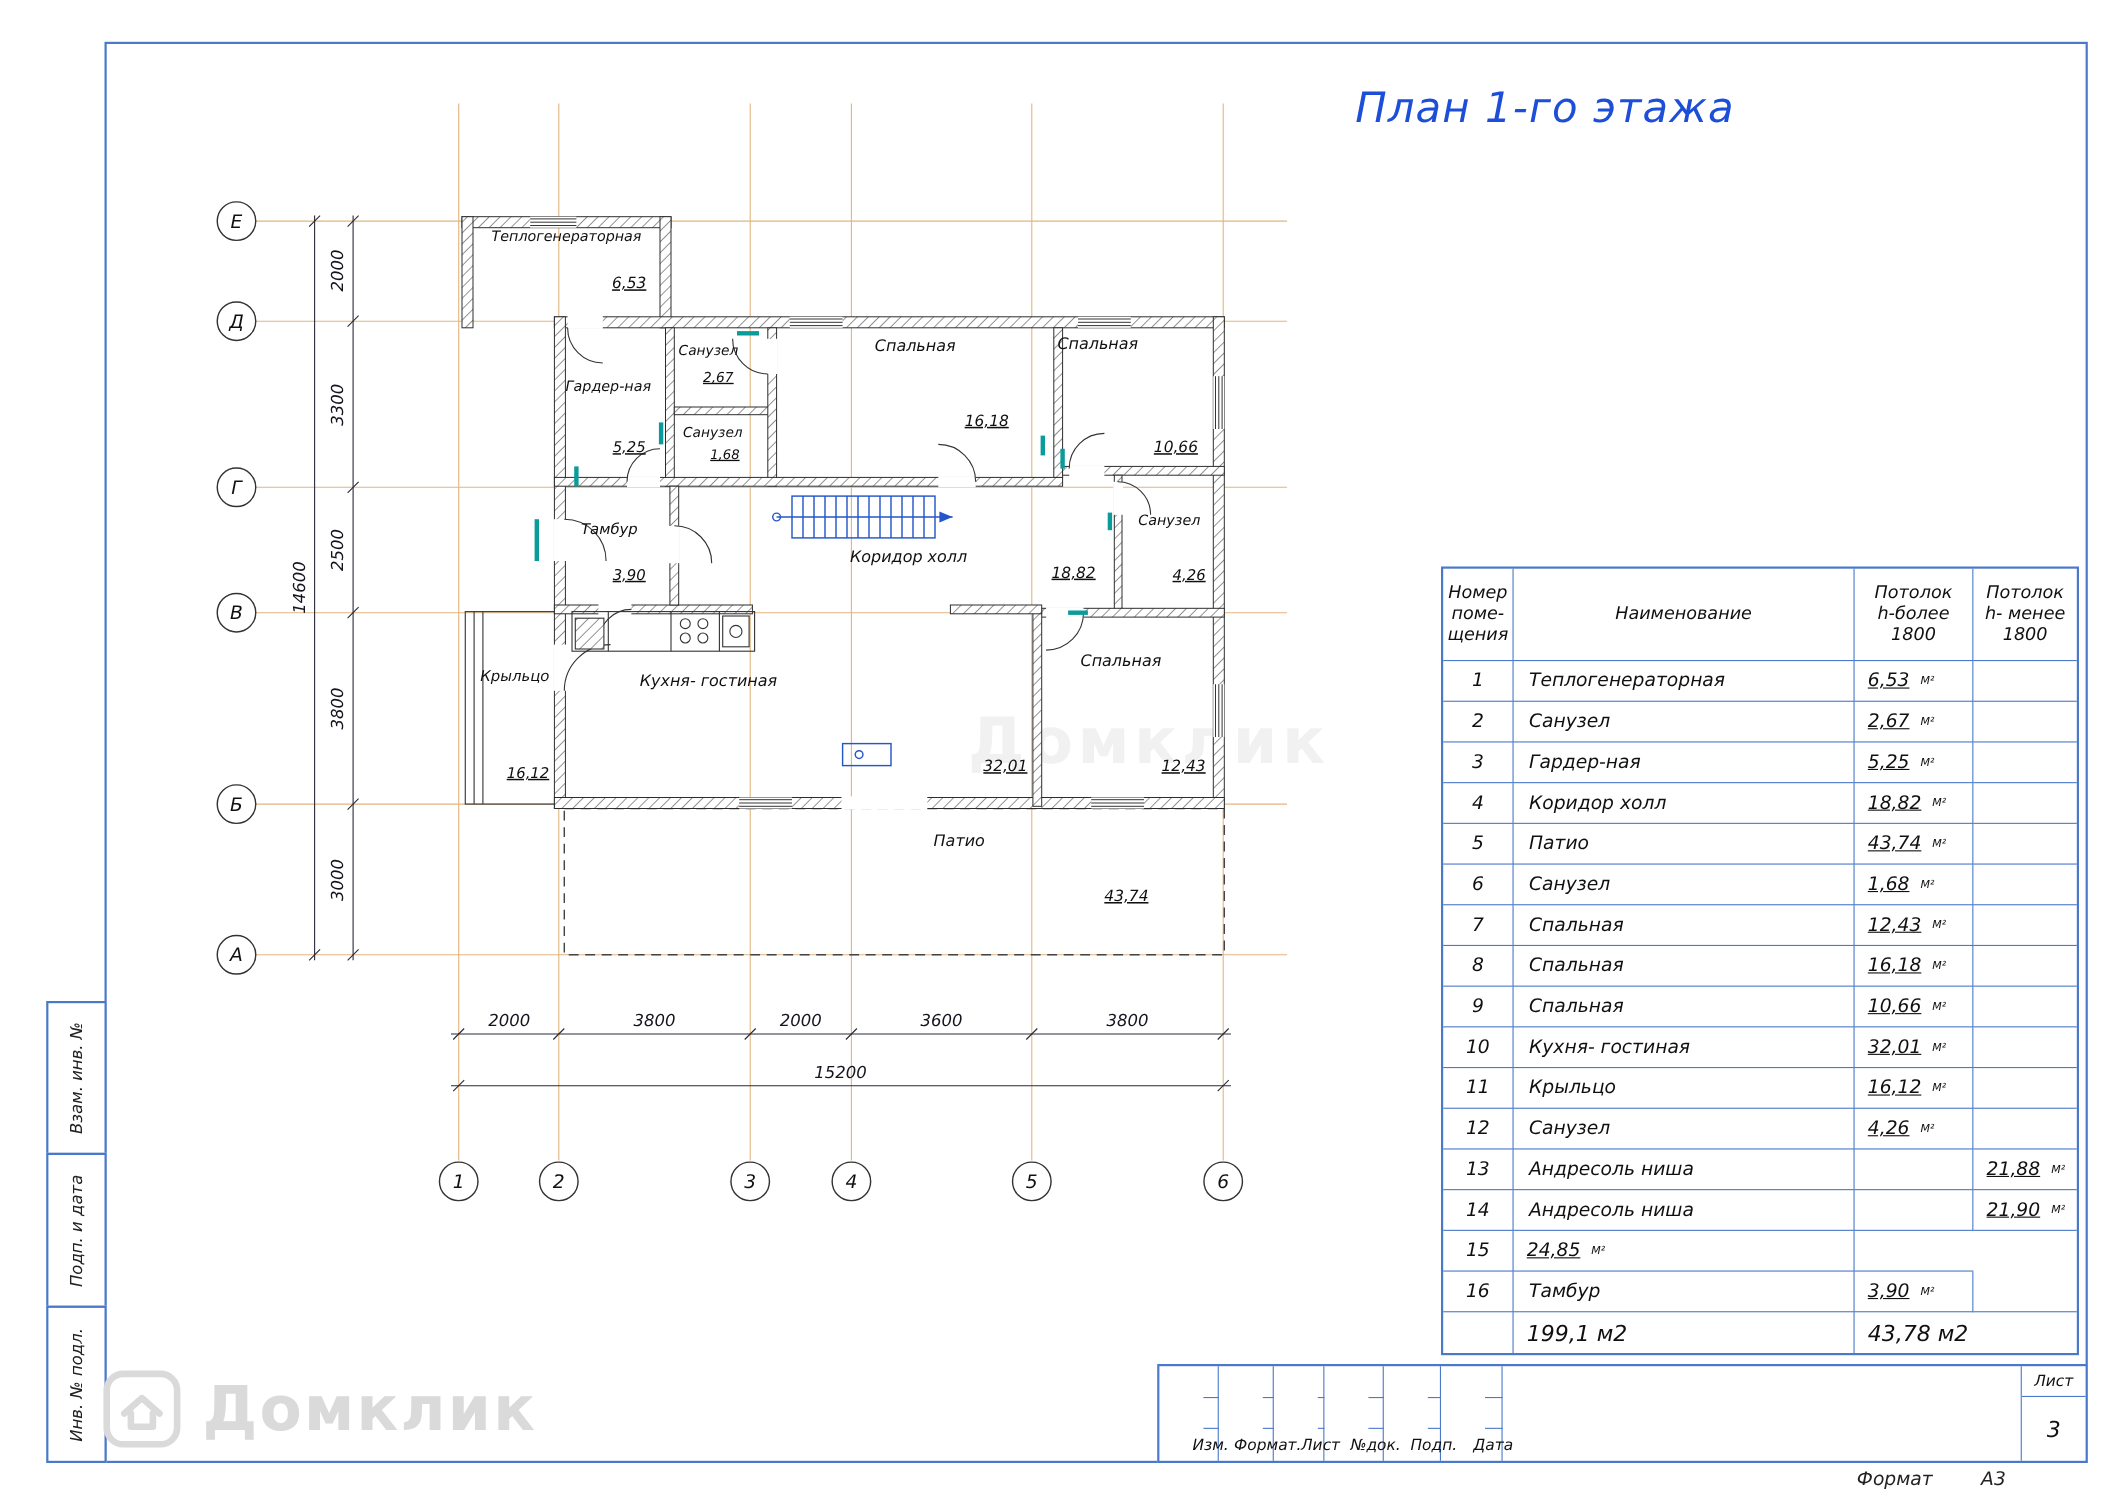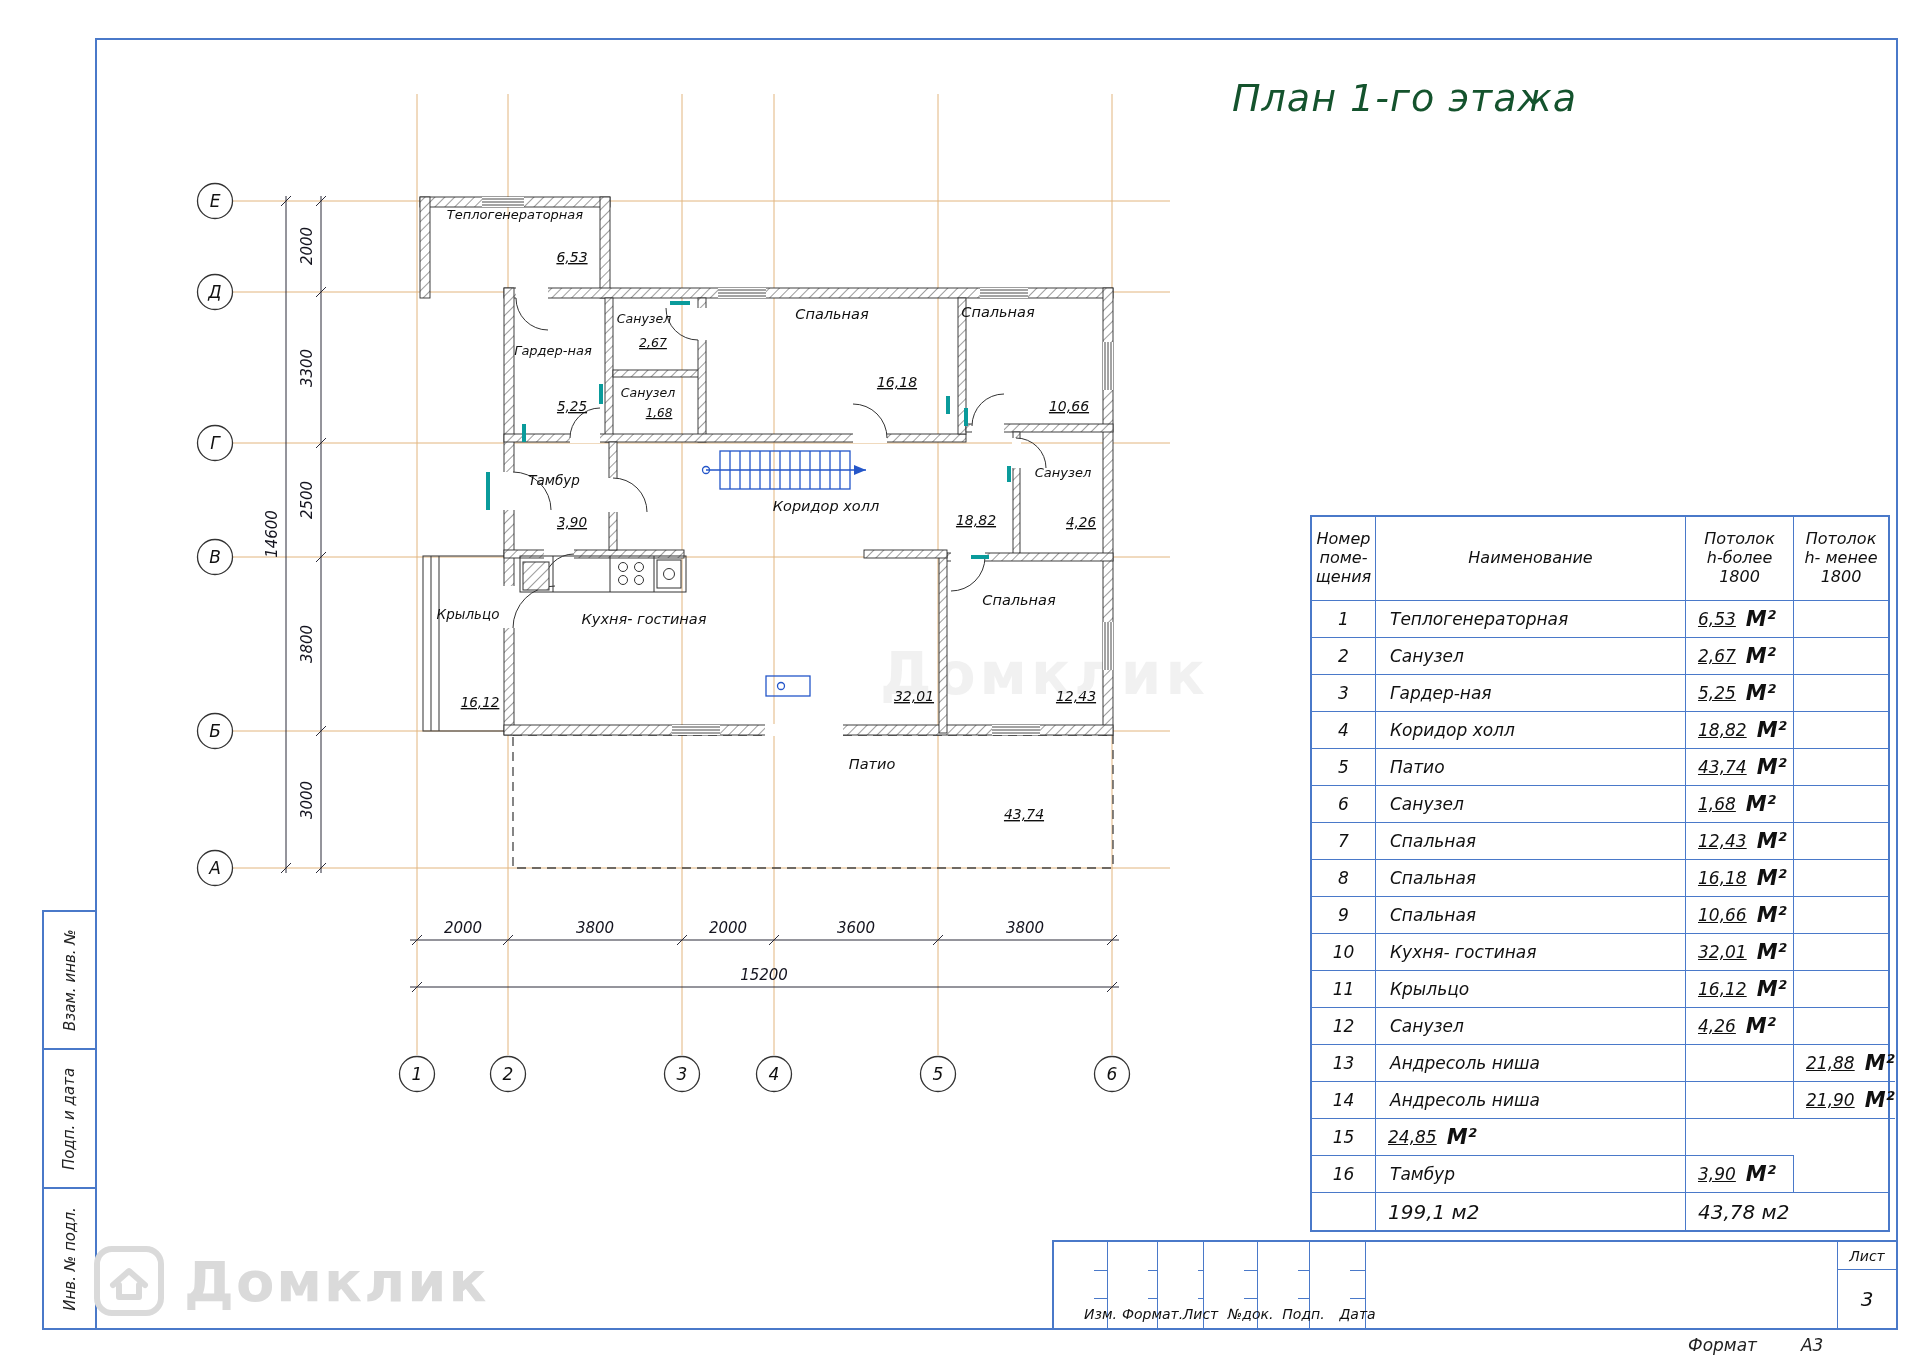--- a/index.html
+++ b/index.html
@@ -9,41 +9,41 @@
          border:2px solid #4a79c9;box-sizing:border-box;}
   
   .scell{position:absolute;left:42px;width:55px;border:2px solid #4a79c9;box-sizing:border-box;
          display:flex;align-items:center;justify-content:center;background:#fff;}
   .scell span{transform:rotate(-90deg);white-space:nowrap;font-size:15px;font-style:italic;color:#222;}
   #sc1{top:910px;height:140px}
   #sc2{top:1048px;height:141px}
   #sc3{top:1187px;height:143px}
   
   .sheet-title{position:absolute;left:1232px;top:76px;font-size:38px;font-style:italic;
-               letter-spacing:1px;color:#14532d;}
+               letter-spacing:1px;color:#1d4ed8;}
   
   .plan-svg{position:absolute;left:120px;top:46px;width:1060px;height:1060px;}
   .rm{font-style:italic;fill:#101010;}
   .ar{font-style:italic;fill:#101010;text-decoration:underline;}
   .dimt{font-style:italic;font-size:15px;fill:#14141f;}
   .axt{font-style:italic;font-size:17px;fill:#111;}
   
   .spec{position:absolute;left:1310px;top:515px;width:580px;border:2px solid #4a79c9;
         box-sizing:border-box;font-style:italic;color:#101010;background:#fff;}
   .spec-row{display:grid;grid-template-columns:64px 310px 108px 1fr;height:37px;}
   .spec-header{height:84px;}
   .c{border-right:1.4px solid #4a79c9;border-bottom:1.4px solid #4a79c9;
      display:flex;align-items:center;justify-content:center;font-size:17px;box-sizing:border-box;}
   .c3{border-right:none;}
   .spec-row:last-child .c{border-bottom:none;}
   .spec-header .c{white-space:pre-line;text-align:center;font-size:16px;line-height:1.18;}
   .nm{justify-content:flex-start;padding-left:14px;}
   .val{justify-content:flex-start;padding-left:12px;gap:10px;}
   .u{text-decoration:underline;}
-  .unit{font-size:21px;font-weight:bold;}
+  .unit{font-size:10px;}
   .u:empty + .unit{display:none;}
   .totv{font-size:20px;}
   
   .tblock{position:absolute;left:1052px;top:1240px;width:846px;height:90px;border:2px solid #4a79c9;
           box-sizing:border-box;display:flex;background:#fff;}
   .tb-left{width:312px;display:grid;grid-template-columns:54px 50px 46px 54px 52px 56px;
            grid-template-rows:1fr 1fr 1fr;}
   .tb-left div{border-right:1.4px solid #4a79c9;border-bottom:1.4px solid #4a79c9;
                display:flex;align-items:center;justify-content:center;
                font-size:14px;font-style:italic;box-sizing:border-box;margin-left:40px;}

